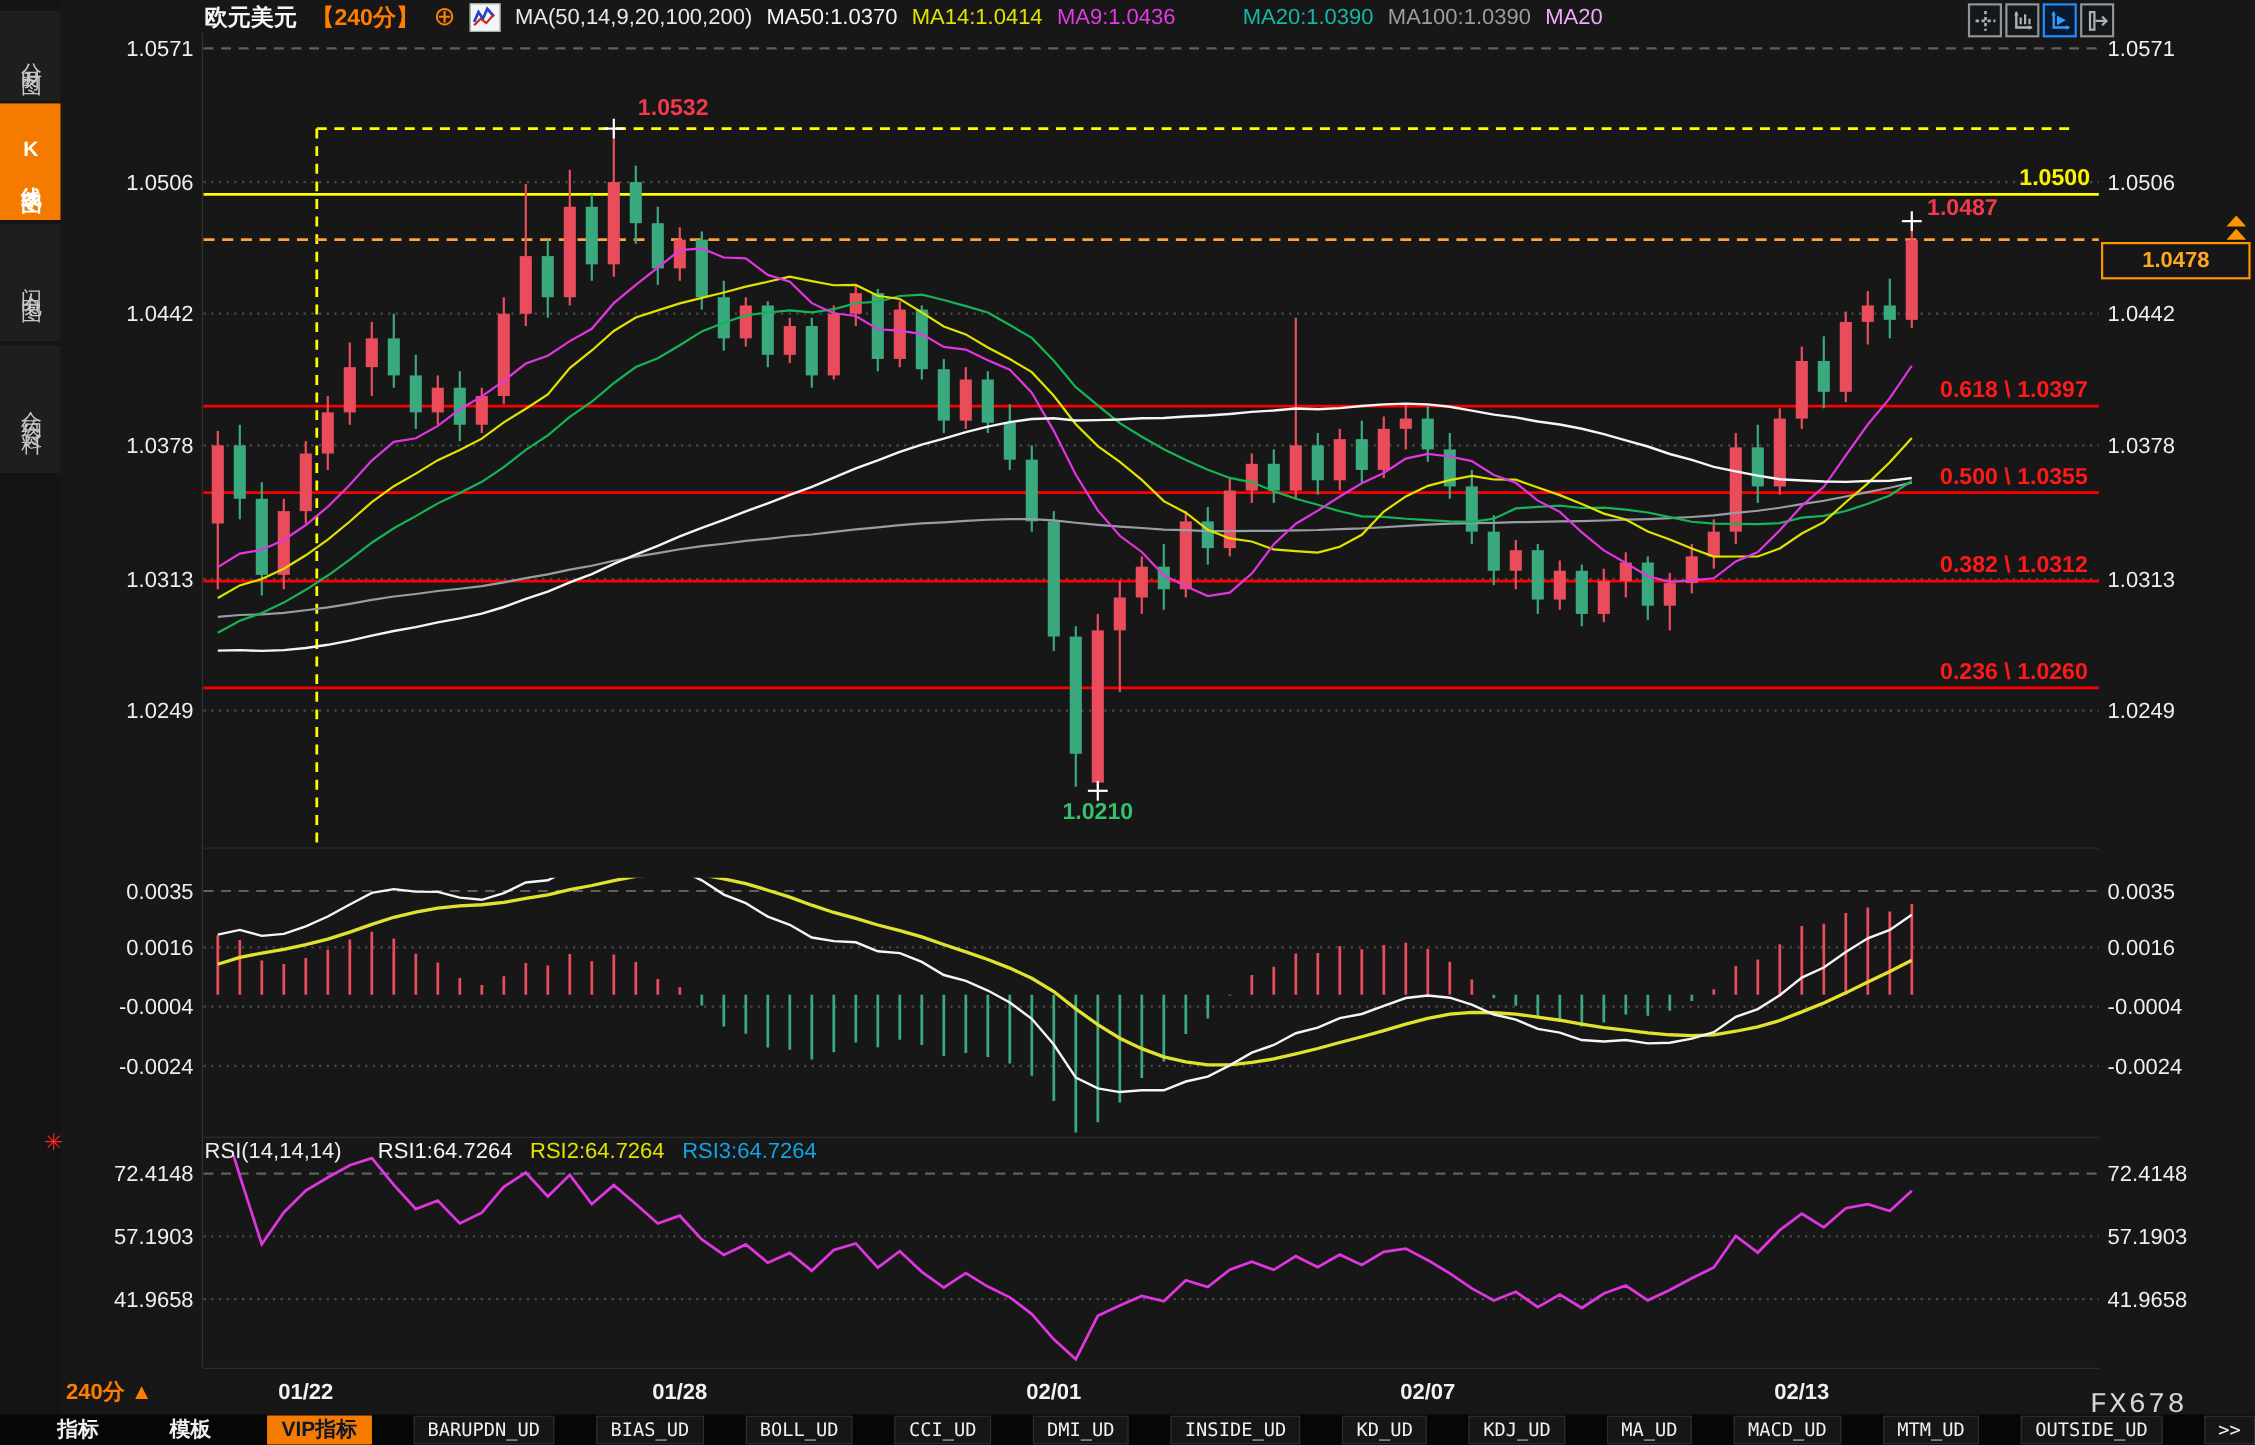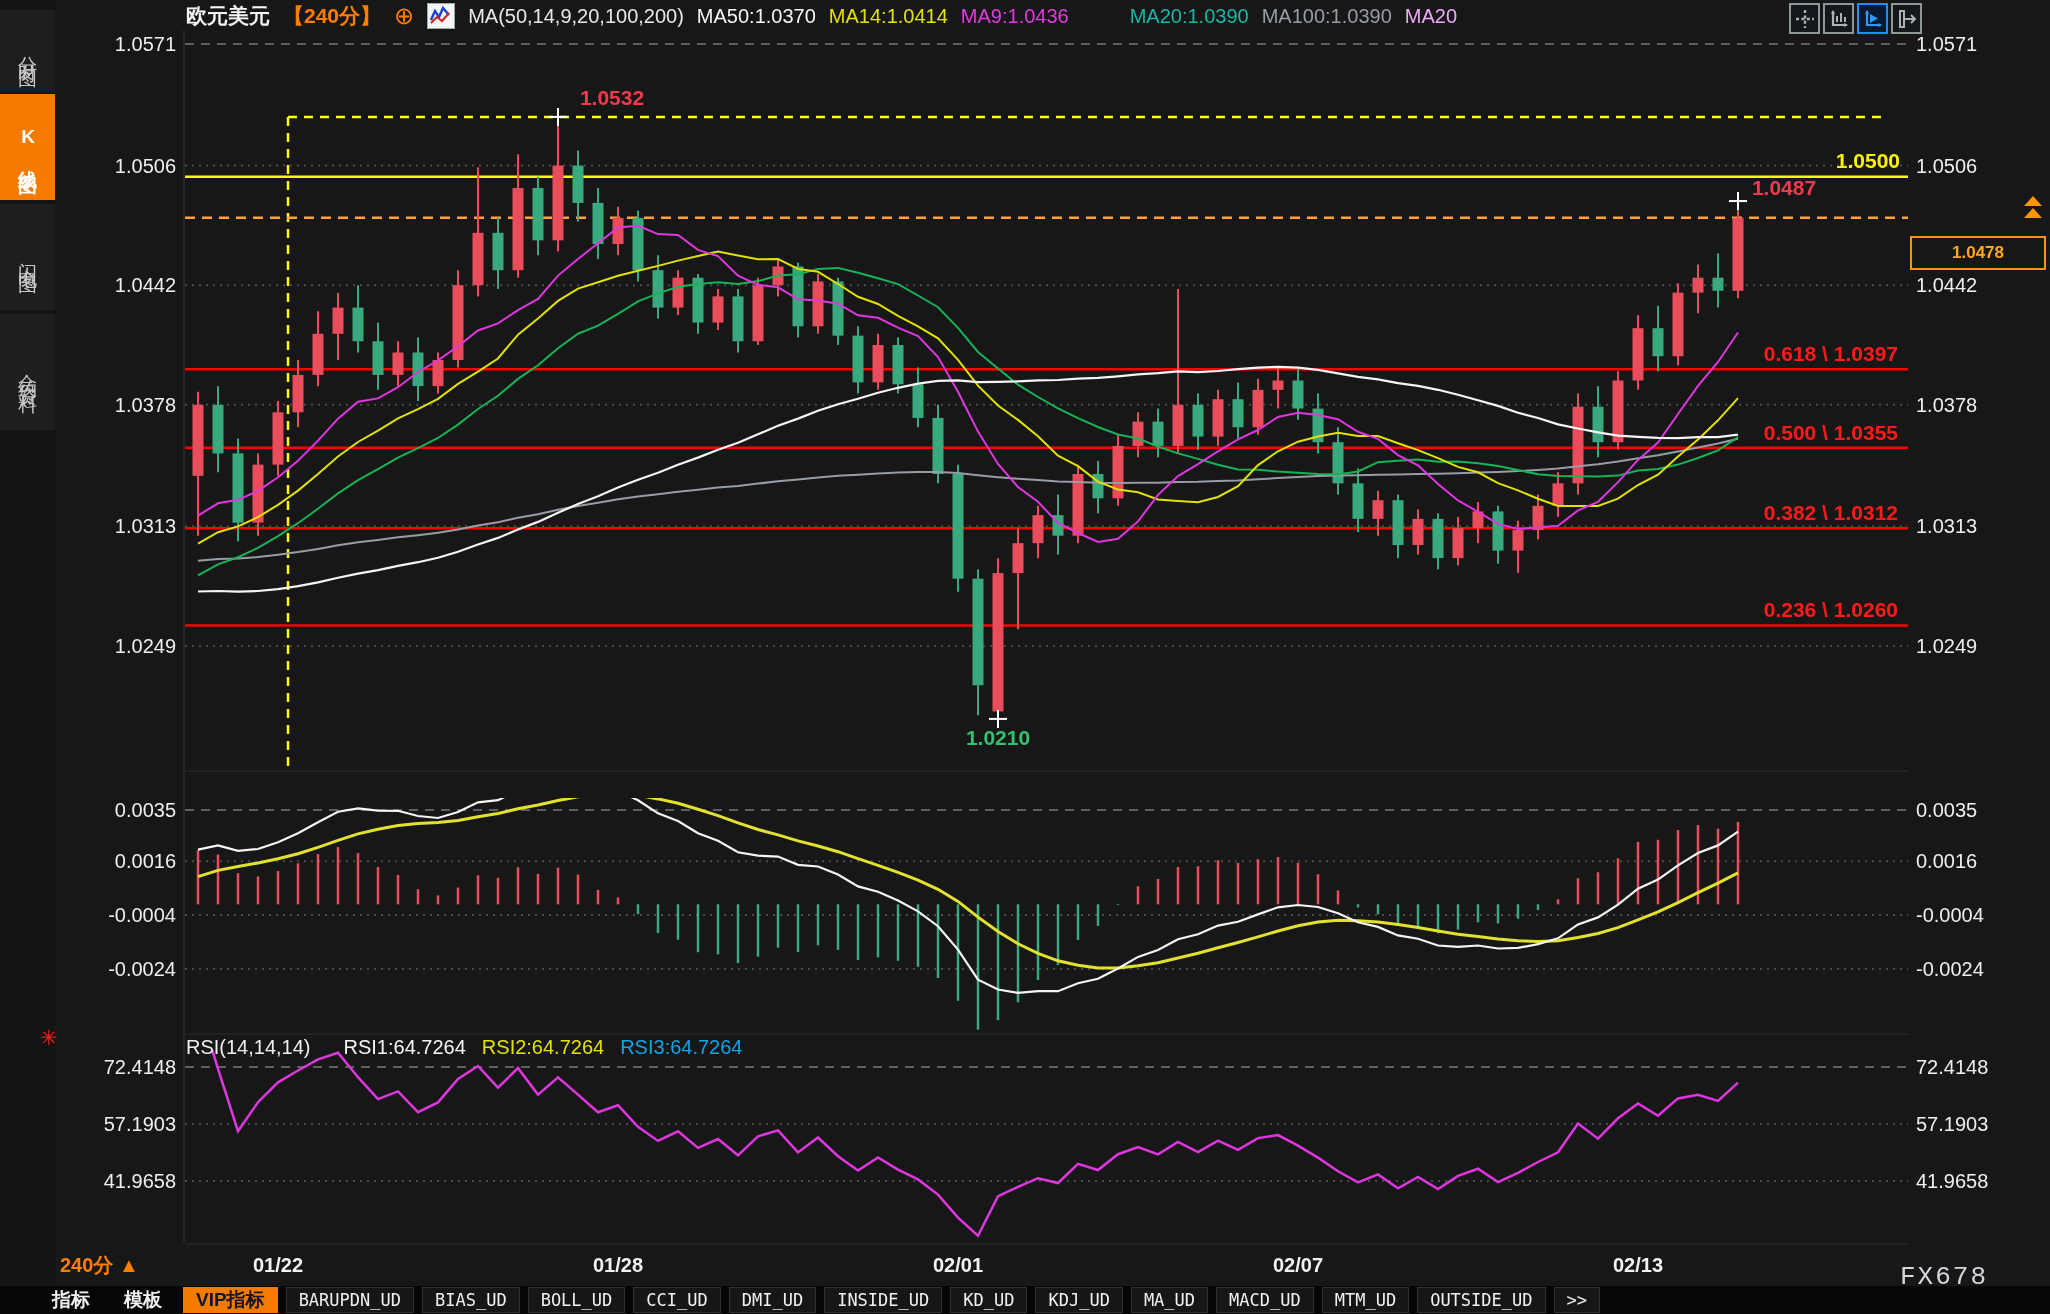--- a/index.html
+++ b/index.html
@@ -20,32 +20,32 @@
   .chart-ic{width:26px;height:24px;background:#f5f5f5;border:1px solid #9aa;display:inline-block;cursor:pointer;}
   .ma-label{color:#e8e8e8;}
   .toolbar{position:absolute;left:1789px;top:3px;display:flex;gap:3px;}
   .tool{width:27px;height:27px;border:2px solid #8f9699;background:#14181b;display:flex;align-items:center;
         justify-content:center;cursor:pointer;}
   .tool.active{border-color:#1e8fff;background:#0a1a2e;}
   
   .pane-head{position:absolute;left:186px;display:flex;gap:16px;font-size:20px;white-space:nowrap;}
   .sun{position:absolute;left:40px;top:1026px;font-size:21px;color:#ff2222;}
   
-  .price-box{position:absolute;left:1910px;top:236px;width:132px;height:30px;border:2px solid #ff9500;
-             background:#171717;color:#ffa81e;font-size:17px;font-weight:bold;display:flex;
+  .price-box{position:absolute;left:1910px;top:220px;width:132px;height:30px;border:2px solid #ff9500;
+             background:#171717;color:#ffa81e;font-size:20px;font-weight:bold;display:flex;
              align-items:center;justify-content:center;}
   .up-arrow{position:absolute;left:2024px;width:0;height:0;border-left:9px solid transparent;
             border-right:9px solid transparent;border-bottom:10px solid #ff9500;}
   
   .foot-period{position:absolute;left:60px;top:1252px;color:#ff7e00;font-weight:bold;font-size:20px;}
   .brand{position:absolute;left:1900px;top:1262px;font-family:"Liberation Mono",monospace;
          font-size:26px;color:#d4d8dc;letter-spacing:2px;}
   .tabbar{position:absolute;left:0;top:1286px;width:2050px;height:28px;background:#060606;display:flex;
           align-items:center;gap:8px;padding-left:39px;box-sizing:border-box;
-          font-family:"DejaVu Sans Mono",monospace;font-size:17px;}
+          font-family:"DejaVu Sans Mono",monospace;font-size:17px;justify-content:space-between;}
   .tab{color:#f0f0f0;padding:2px 12px;background:#161616;border:1px solid #303030;cursor:pointer;
        white-space:nowrap;line-height:20px;}
   .tab.plain{background:transparent;border-color:transparent;font-family:"Liberation Sans",sans-serif;
              font-size:19px;font-weight:bold;}
   .tab.active{background:#f57a00;color:#0f172a;border-color:#f57a00;font-weight:bold;
               font-family:"Liberation Sans",sans-serif;font-size:19px;}
   svg text{font-family:"Liberation Sans",sans-serif;}
 </style>
 </head>
 <body>

